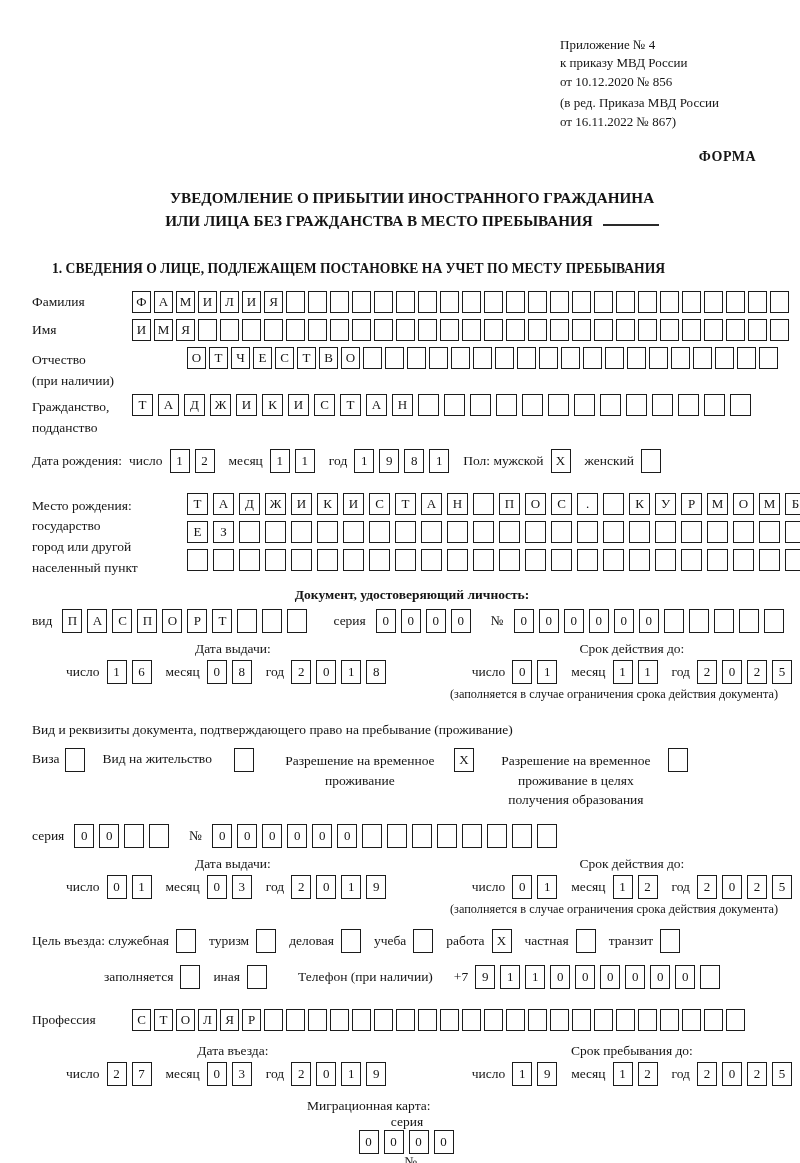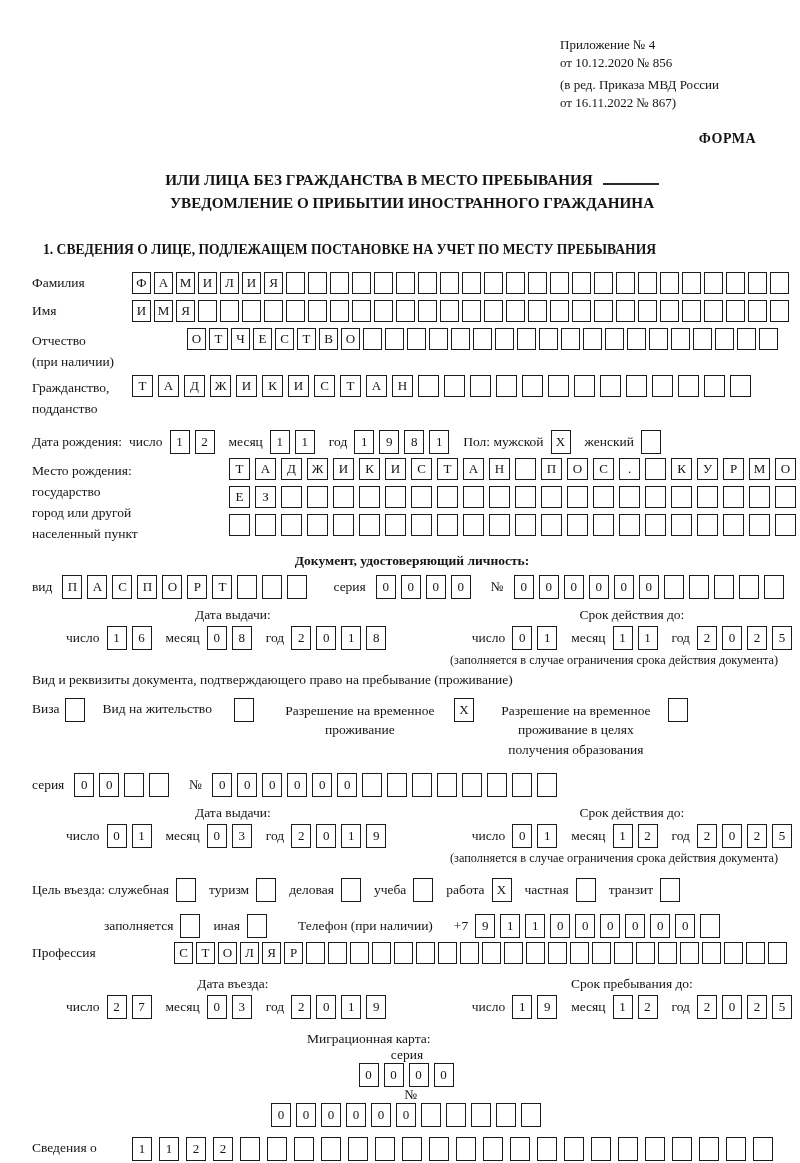--- a/index.html
+++ b/index.html
@@ -12,39 +12,39 @@
   .page { padding:36px 8px 10px 32px; }
 
   
   .hdr-block { margin-left:528px; line-height:1.42; font-size:13px; }
   .hdr-block .sub { margin-top:3px; }
   .form-label { text-align:right; padding-right:36px; font-weight:bold; font-size:14px; margin-top:18px; letter-spacing:.5px; }
 
   
   .title { text-align:center; font-weight:bold; font-size:15.2px; margin-top:22px; line-height:1.5; }
   .title .uline { display:inline-block; width:56px; border-bottom:2px solid #2a2a2a; height:12px; margin-left:10px; }
-  .section-title { font-weight:bold; font-size:13.6px; margin-top:28px; margin-left:11px; }
+  .section-title { font-weight:bold; font-size:13.6px; margin-top:28px; margin-left:20px; }
 
   
   .cells { display:flex; gap:3px; }
   .cell {
     display:inline-flex; align-items:center; justify-content:center;
     width:19px; height:22px; border:1.6px solid #1c1c1c; background:#fff;
     font-size:13px; flex-shrink:0;
   }
   .cells.wide { gap:5px; }   .cells.wide .cell { width:21px; }
   .cells.rep  { gap:7px; }   .cells.rep  .cell { width:20px; height:24px; }
   .cells.dcell{ gap:5px; }   .cells.dcell .cell { width:20px; height:24px; }
   .cells.cb   { gap:0; }     .cells.cb   .cell { width:20px; height:24px; }
 
   .crow { display:flex; align-items:flex-start; margin-top:6px; }
   .rlabel { width:100px; flex-shrink:0; padding-top:3px; }
   .rlabel.wd { width:155px; }
   .lbl2 { line-height:1.55; } .mt6{margin-top:6px;}
-  .mt8{margin-top:4px;gap:42px;} .mt14{margin-top:14px;}
+  .mt8{margin-top:20px;} .mt14{margin-top:14px;}
 
   
   .inline-row { display:flex; align-items:center; margin-top:10px; }
   .dlabel { padding:0 7px 0 0; }
   .dlabel.after { padding-left:14px; }
 
   
   .dates-row { display:flex; margin-top:8px; }
   .date-col { display:flex; flex-direction:column; }
   .date-col .date-title { text-align:center; margin-bottom:3px; }
@@ -76,29 +76,30 @@
   .rep-labels { width:100px; flex-shrink:0; line-height:1.62; }
   .rep-rows .cells { margin-bottom:8px; }
 </style>
 </head>
 <body>
 
 <div class="page">
 
   <div class="hdr-block">
     <div>Приложение № 4</div>
+    <div>к приказу МВД России</div>
     <div>от 10.12.2020 № 856</div>
     <div class="sub">(в ред. Приказа МВД России</div>
     <div>от 16.11.2022 № 867)</div>
   </div>
   <div class="form-label">ФОРМА</div>
 
   <div class="title">
+    <div>УВЕДОМЛЕНИЕ О ПРИБЫТИИ ИНОСТРАННОГО ГРАЖДАНИНА</div>
     <div><span>ИЛИ ЛИЦА БЕЗ ГРАЖДАНСТВА В МЕСТО ПРЕБЫВАНИЯ</span><span class="uline"></span></div>
-    <div>УВЕДОМЛЕНИЕ О ПРИБЫТИИ ИНОСТРАННОГО ГРАЖДАНИНА</div>
   </div>
 
   <div class="section-title">1. СВЕДЕНИЯ О ЛИЦЕ, ПОДЛЕЖАЩЕМ ПОСТАНОВКЕ НА УЧЕТ ПО МЕСТУ ПРЕБЫВАНИЯ</div>
 
   <div class="crow mt14">
     <span class="rlabel">Фамилия</span>
     <div class="cells">
         <span class="cell">Ф</span>
         <span class="cell">А</span>
         <span class="cell">М</span>

